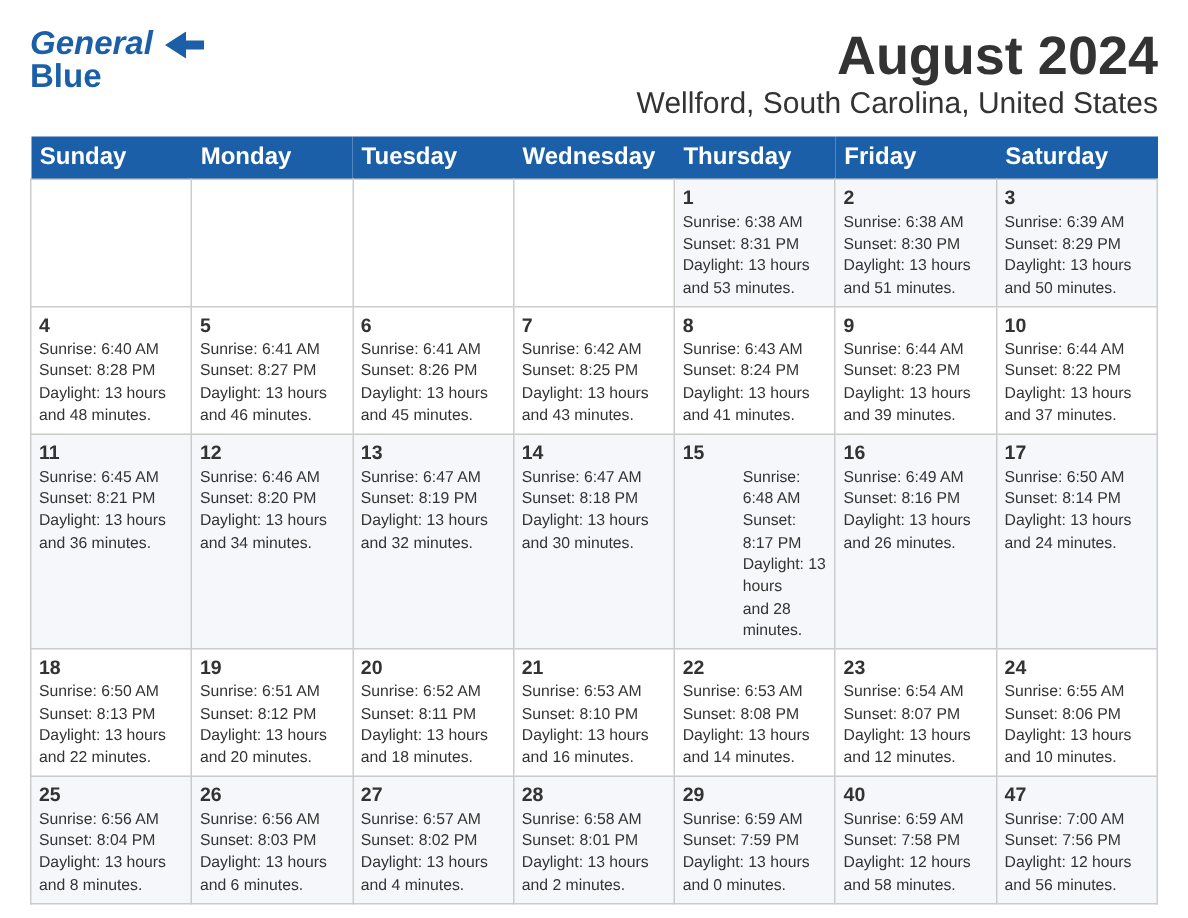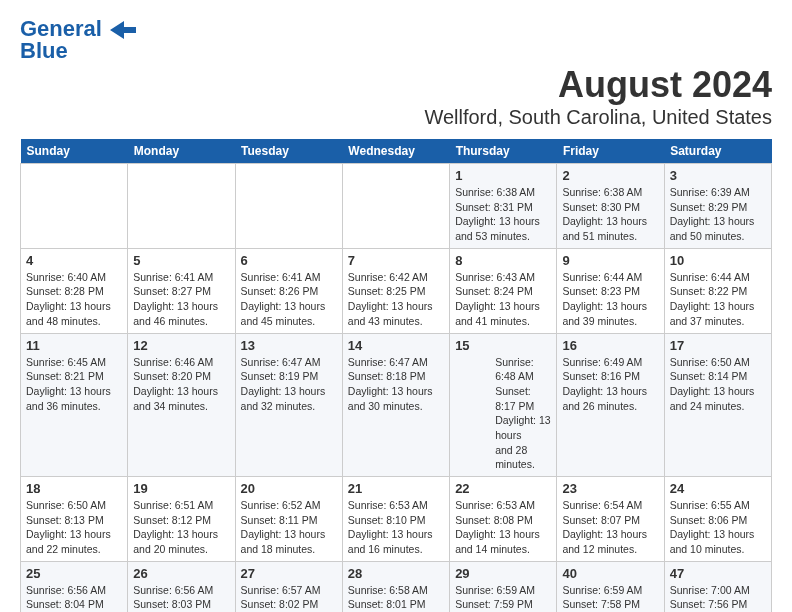--- a/index.html
+++ b/index.html
@@ -21,37 +21,36 @@
       flex-direction: column;
       align-items: flex-start;
     }
     .title-block {
       text-align: right;
     }
     .main-title {
       font-size: 36px;
       font-weight: bold;
       color: #333;
-      margin-top: 48px;
     }
     .subtitle {
       font-size: 20px;
       color: #333;
     }
     table {
       width: 100%;
       border-collapse: collapse;
       font-size: 11px;
     }
     thead tr th {
       background: #1a5fa8;
       color: #fff;
       text-align: left;
       padding: 5px 6px;
-      font-size: 12px;
+      font-size: 16px;
       font-weight: bold;
       margin-top: 28px;
     }
     tbody tr td {
       border: 1px solid #ccc;
       vertical-align: top;
       padding: 4px 5px;
       width: 107px;
       height: 80px;
       background: #fff;
@@ -75,21 +74,21 @@
     }
     .empty-cell {
       background: #fff !important;
     }
   </style>
 </head>
 <body>
 
 <div class="header">
   <div class="logo">
-    <div style="display:flex;align-items:center;">
+    <div style="display:flex;align-items:center;font-style:italic;">
       <span style="font-size:22px;font-weight:bold;color:#333;">
         <span style="color:#1a5fa8;">General</span>
         <svg width="26" height="18" viewBox="0 0 26 18" style="vertical-align:middle;margin-left:2px;">
           <polygon points="0,9 14,0 14,6 26,6 26,12 14,12 14,18" fill="#1a5fa8"></polygon>
         </svg>
       </span>
     </div>
     <div style="font-size:22px;font-weight:bold;color:#1a5fa8;margin-top:-4px;">Blue</div>
   </div>
   <div class="title-block">

